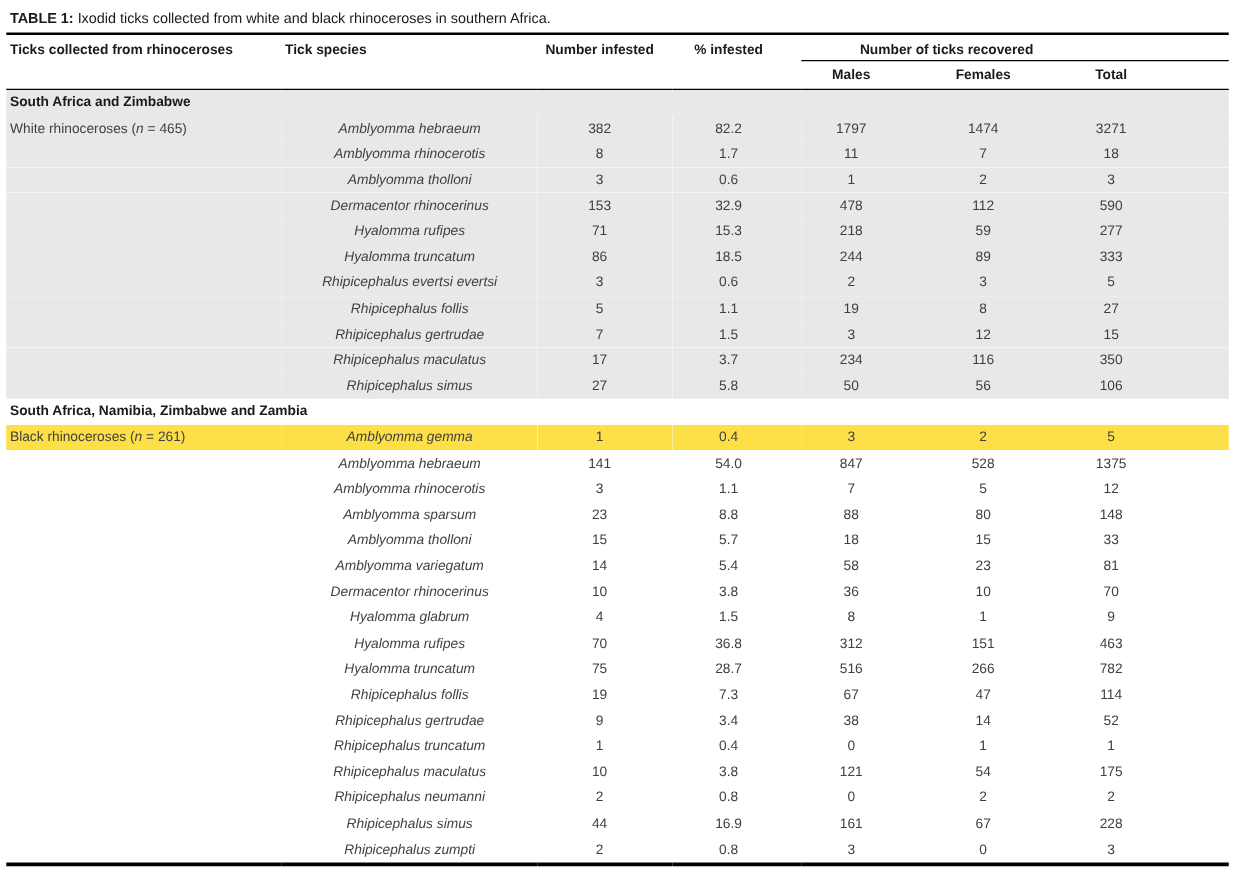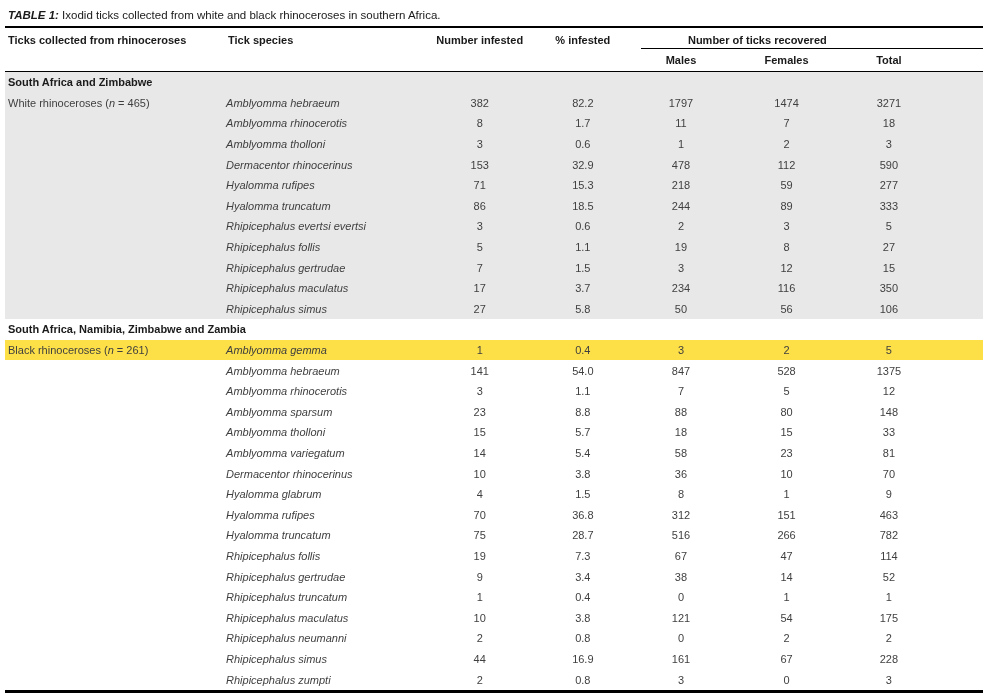--- a/index.html
+++ b/index.html
@@ -15,21 +15,21 @@
     padding: 6px 11px 0 5px;
     overflow: hidden;
   }
   .table-title {
     font-size: 11.5px;
     line-height: 14px;
     color: #1a1a1a;
     padding: 2px 0 4px 3px;
     border-bottom: 2px solid #000;
   }
-  .title-label { font-weight: bold; font-style: italic; }
+  .title-label { font-weight: bold; }
   table {
     width: 100%;
     border-collapse: collapse;
     table-layout: fixed;
     border-bottom: 3px solid #000;
     font-size: 11px;
   }
   col.c1 { width: 22.5%; }
   col.c2 { width: 21%; }
   col.c3 { width: 11%; }
@@ -65,21 +65,21 @@
   td {
     padding-top: 3.3px;
     padding-bottom: 3.3px;
     line-height: 14px;
     text-align: center;
     vertical-align: middle;
     overflow: hidden;
     white-space: nowrap;
   }
   td.host-cell, td.section-header { text-align: left; padding-left: 3px; }
-  td.species { text-align: left; font-style: italic; }
+  td.species { text-align: center; font-style: italic; }
   td.section-header {
     font-weight: bold;
     color: #1a1a1a;
   }
   
   th.nth3, td.nth3 { padding-right: 10px; }
   th.nth4, td.nth4 { padding-right: 14px; }
   th.nth5, td.nth5 { padding-right: 28px; }
   th.nth6, td.nth6 { padding-right: 32px; }
   th.nth7, td.nth7 { padding-right: 62px; }

